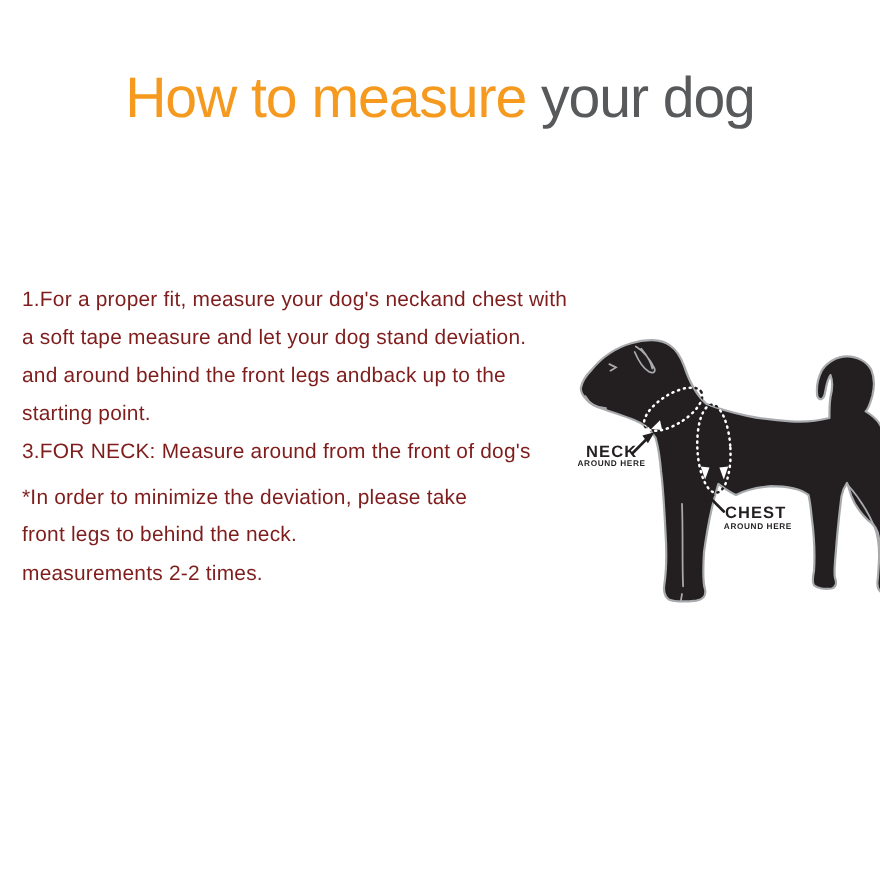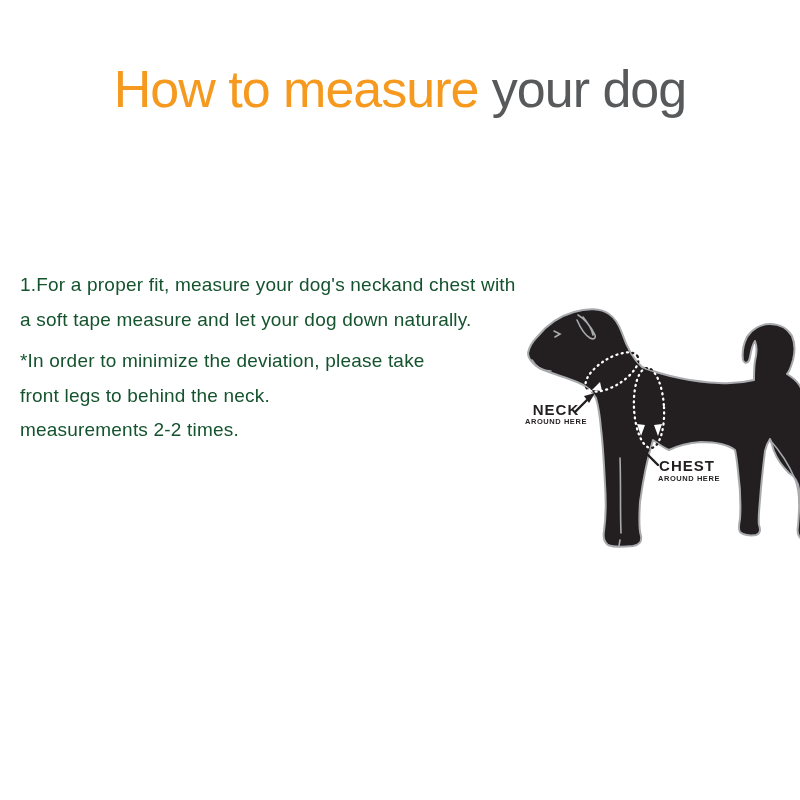--- a/index.html
+++ b/index.html
@@ -8,22 +8,22 @@
     font-family:"Liberation Sans", sans-serif;overflow:hidden;
   }
   .title{
     position:absolute;top:63px;left:0;width:800px;margin:0;
     text-align:center;font-size:52px;font-weight:400;line-height:52px;
     letter-spacing:-1px;white-space:pre;
   }
   .title .t-hl{color:#F59A1F;}
   .title .t-rest{color:#58595B;}
   .instructions{
-    position:absolute;top:268px;left:20px;width:530px;
-    font-size:19px;line-height:34.5px;color:#14532d;letter-spacing:0.2px;
+    position:absolute;top:256px;left:20px;width:530px;
+    font-size:19px;line-height:34.5px;color:#7f1d1d;letter-spacing:0.2px;
   }
   .instructions .line{white-space:pre;}
   .instructions .note-start{margin-top:7px;}
   .dog-wrap{position:absolute;left:508px;top:290px;width:320px;height:300px;}
   svg{display:block;}
   .body-outline{stroke:#A8AAAD;stroke-width:2;stroke-linejoin:round;}
   .detail-lines{fill:none;stroke:#A8AAAD;stroke-width:1.6;stroke-linecap:round;}
   .dash{fill:none;stroke-width:2.3;stroke-dasharray:1 4.4;stroke-linecap:round;}
   .dash-out{stroke:#231F20;}
   .dash-in{stroke:#FFFFFF;}
@@ -37,21 +37,24 @@
 </style>
 </head>
 <body>
 
 <div class="page">
 
   <h1 class="title"><span class="t-hl">How to measure</span><span class="t-rest"> your dog</span></h1>
 
   <div class="instructions">
     <div class="line">1.For a proper fit, measure your dog's neckand chest with</div>
-    <div class="line">a soft tape measure and let your dog down naturally.</div>
+    <div class="line">a soft tape measure and let your dog stand deviation.</div>
+    <div class="line">and around behind the front legs andback up to the</div>
+    <div class="line">starting point.</div>
+    <div class="line">3.FOR NECK: Measure around from the front of dog's</div>
     <div class="line note-start">*In order to minimize the deviation, please take</div>
     <div class="line">front legs to behind the neck.</div>
     <div class="line">measurements 2-2 times.</div>
   </div>
 
   <div class="dog-wrap">
     <svg width="320" height="300" viewBox="0 0 320 300">
       <defs>
         <path id="dogbody" d="M 20,63
           C 21,57 24,52 30,46

